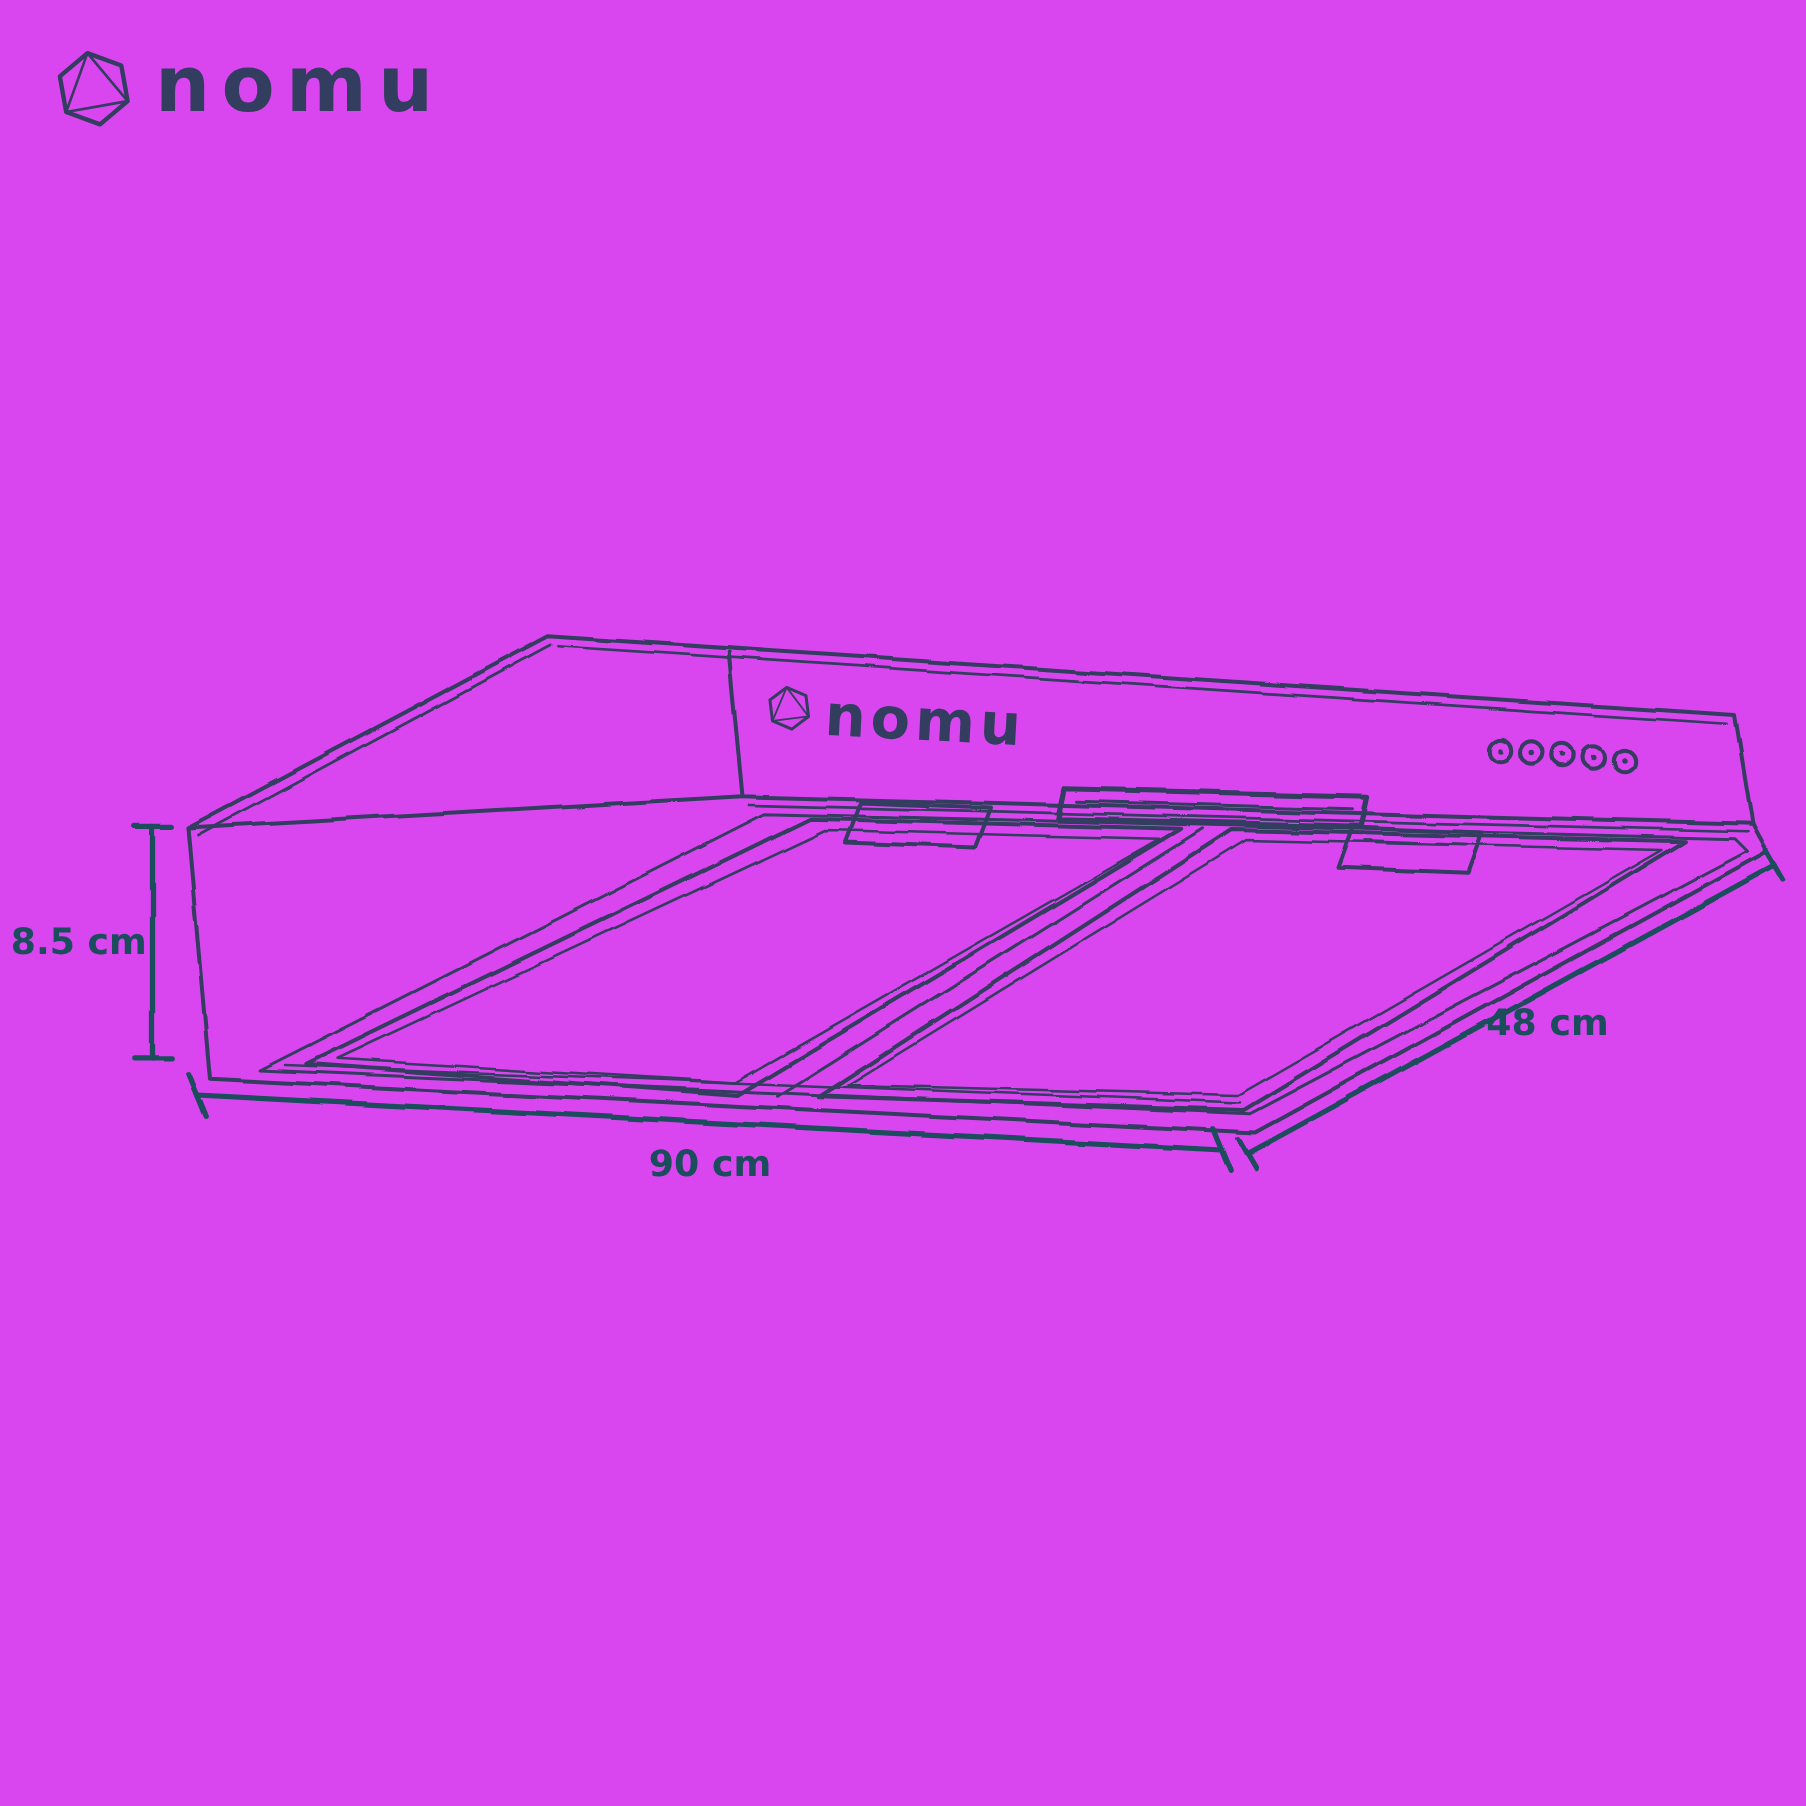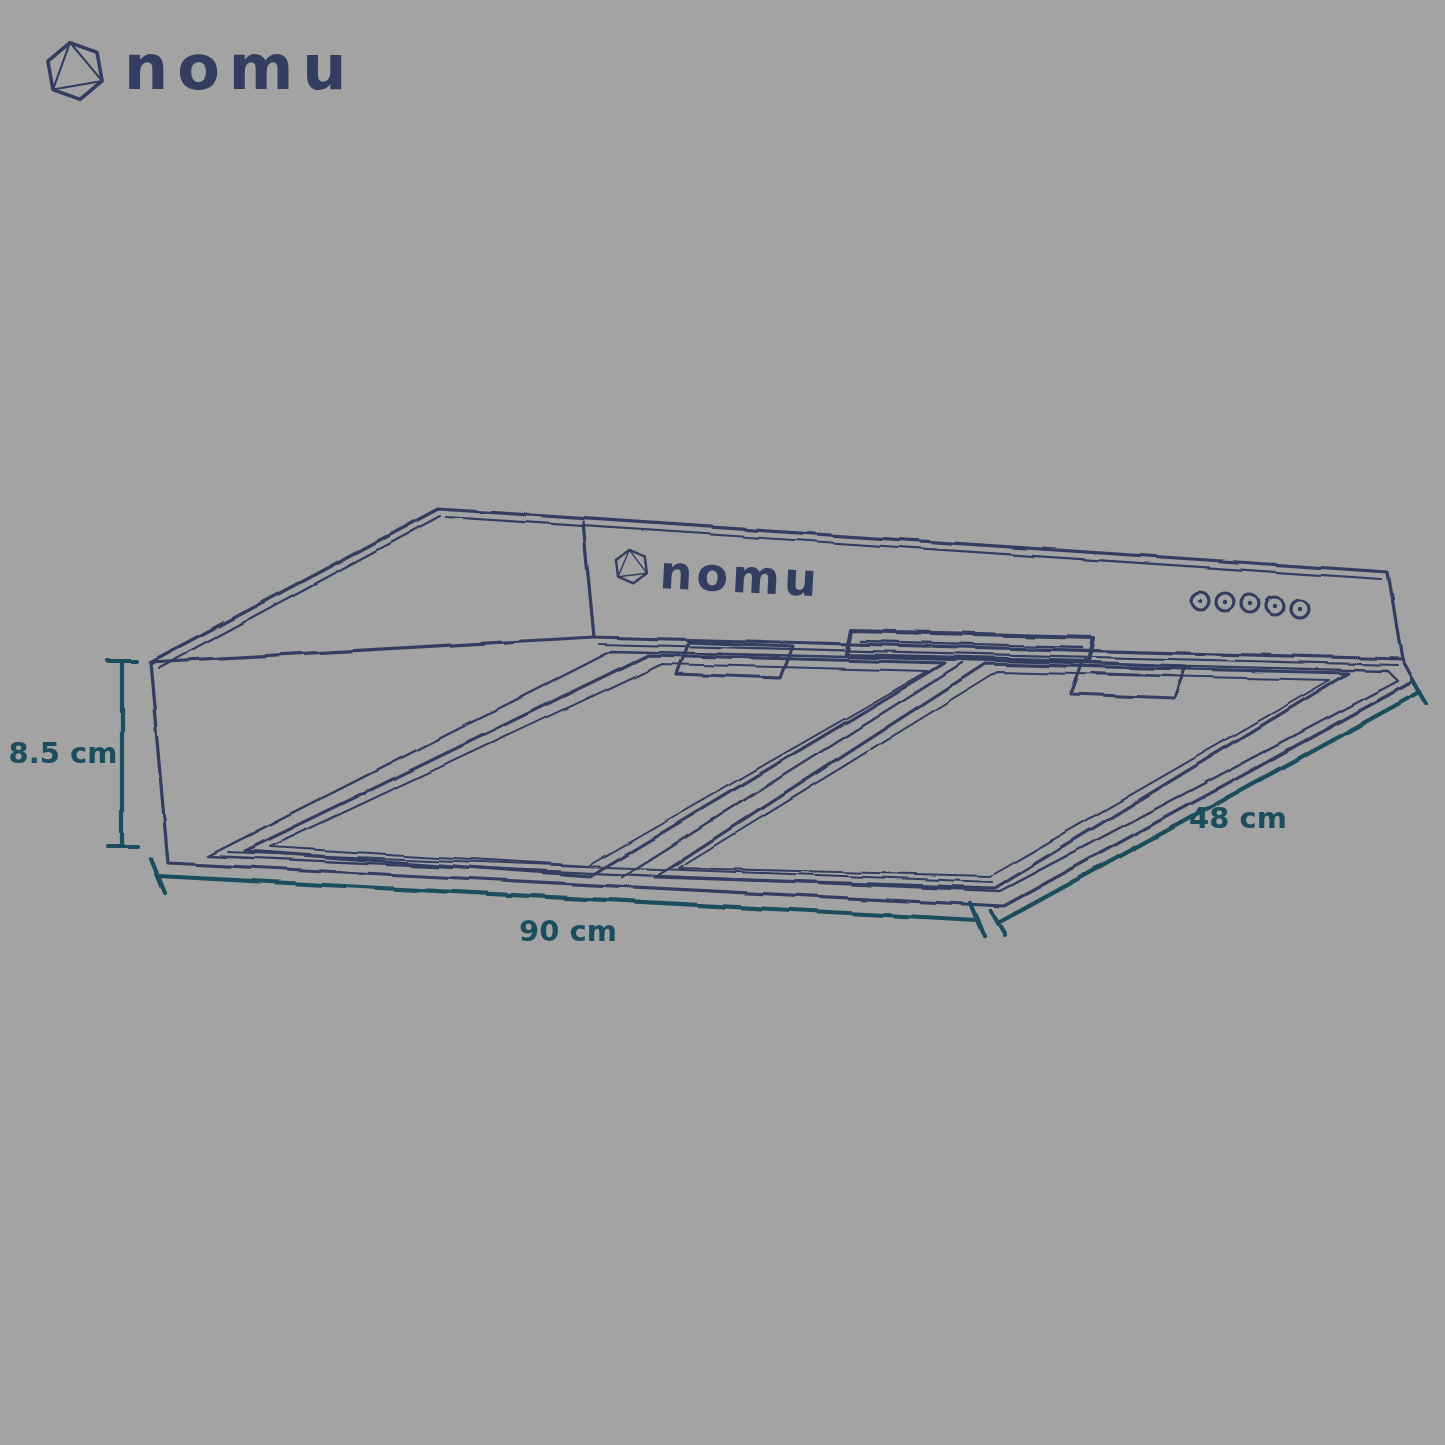--- a/index.html
+++ b/index.html
@@ -8,21 +8,21 @@
     background: #ffffff;
     width: 1445px;
     height: 1445px;
     overflow: hidden;
     font-family: "DejaVu Sans", "Liberation Sans", sans-serif;
   }
   .page {
     position: relative;
     width: 1445px;
     height: 1445px;
-    background: #a3a3a3;
+    background: #d946ef;
   }
   .brand-header {
     position: absolute;
     top: 38px;
     left: 42px;
     display: flex;
     align-items: center;
     gap: 16px;
     z-index: 2;
   }

